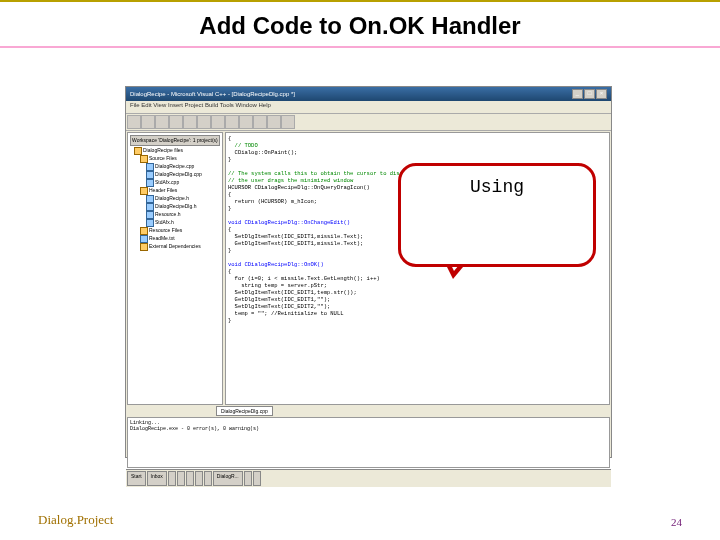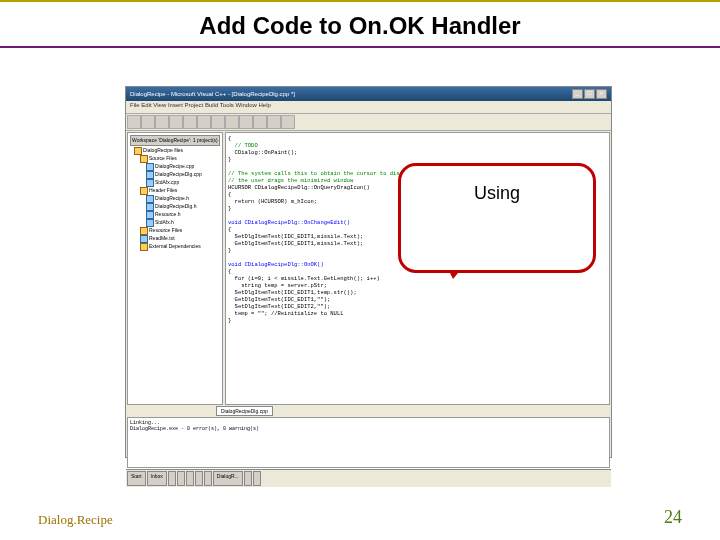--- a/index.html
+++ b/index.html
@@ -1,41 +1,41 @@
 <!DOCTYPE html>
 <html><head>
 <meta charset="utf-8">
 <style>
 body{margin:0;font-family:Arial,sans-serif;background:#fff;width:720px;height:540px;overflow:hidden}
 .slide{width:720px;height:540px;position:relative;border-top:2px solid #b8a000}
-.title{text-align:center;font-weight:bold;font-size:24px;color:#000;padding:10px 0 6px;border-bottom:2px solid #701a75;font-family:Verdana,sans-serif}
+.title{text-align:center;font-weight:bold;font-size:24px;color:#000;padding:10px 0 6px;border-bottom:2px solid #f9a8d4;font-family:Verdana,sans-serif}
 .ide{position:absolute;left:125px;top:84px;width:485px;height:370px;background:#ece9d8;border:1px solid #888}
 .ide .tbar{height:12px;background:linear-gradient(#3a6ea5,#1e4770);color:#fff;font-size:6px;padding:1px 4px;display:flex;justify-content:space-between;align-items:center}
 .ide .tbar .wbtn{width:9px;height:8px;background:#d4d0c8;border:1px solid #888;margin-left:1px;font-size:6px;text-align:center;line-height:6px}
 .ide .menu{height:10px;background:#ece9d8;font-size:6px;padding:1px 4px;color:#333}
 .ide .tools{height:14px;background:#ece9d8;border-top:1px solid #aaa;border-bottom:1px solid #aaa;font-size:6px;padding:1px;display:flex}
 .ide .tools span{width:12px;height:12px;background:#d4d0c8;border:1px solid #aaa;margin:0}
 .ide .body{display:flex;height:275px}
 .tree{width:90px;background:#fff;border:1px solid #999;margin:1px;font-size:5px;padding:2px;line-height:7px;overflow:hidden}
 .tree .hdr{background:#d4d0c8;border:1px solid #888;padding:1px;font-size:5px;margin-bottom:1px}
 .tree .fitem{padding-left:4px}
 .tree .fitem2{padding-left:10px}
 .tree .ico{display:inline-block;width:6px;height:6px;background:#fc6;border:1px solid #960;margin-right:1px;vertical-align:middle}
 .tree .ico2{display:inline-block;width:6px;height:6px;background:#9cf;border:1px solid #369;margin-right:1px;vertical-align:middle}
 .ed{flex:1;background:#fff;border:1px solid #999;margin:1px;font-family:'Courier New',monospace;font-size:5.5px;padding:2px;line-height:7px;overflow:hidden;white-space:pre}
 .ed .kw{color:#00f}
 .ed .cm{color:#080}
 .out{height:45px;background:#fff;border:1px solid #999;margin:1px;font-size:5px;padding:2px;line-height:6px;font-family:'Courier New',monospace}
 .task{height:15px;background:#ece9d8;font-size:5px;padding:1px;display:flex;border-top:1px solid #888}
 .task span{padding:1px 3px;background:#d4d0c8;border:1px solid #888;margin-right:1px}
-.callout{position:absolute;left:398px;top:161px;width:192px;height:88px;background:#fff;border:3px solid #c00000;border-radius:18px;display:flex;align-items:flex-start;justify-content:center;padding-top:16px;font-family:Liberation Sans, sans-serif;font-size:18px;text-align:center;line-height:22px}
+.callout{position:absolute;left:398px;top:161px;width:192px;height:88px;background:#fff;border:3px solid #c00000;border-radius:18px;display:flex;align-items:flex-start;justify-content:center;padding-top:10px;font-family:Liberation Mono, monospace;font-size:18px;text-align:center;line-height:22px}
 .tail{position:absolute;left:438px;top:247px;width:0;height:0;border-left:15px solid transparent;border-right:25px solid transparent;border-top:30px solid #c00000}
 .tail2{position:absolute;left:443px;top:246px;width:0;height:0;border-left:11px solid transparent;border-right:19px solid transparent;border-top:23px solid #fff}
 .foot-l{position:absolute;bottom:14px;left:38px;font-size:13px;color:#a07000;font-family:'Times New Roman',serif}
-.foot-r{position:absolute;bottom:14px;right:38px;font-size:18px;color:#4d7c0f;font-family:'Times New Roman',serif}
+.foot-r{position:absolute;bottom:14px;right:38px;font-size:11px;color:#701a75;font-family:'Times New Roman',serif}
 .tabs{height:10px;background:#ece9d8;font-size:5px;padding-left:90px}
 .tabs span{display:inline-block;padding:1px 4px;background:#fff;border:1px solid #888}
 </style>
 </head>
 <body>
 
 <div class="slide">
   <div class="title">Add Code to On.OK Handler</div>
 
   <div class="ide">
@@ -127,15 +127,15 @@
   </div>
 
   <div class="tail"></div>
   <div class="tail2"></div>
   <div class="callout">
     <div>
       <span>Using</span><br>
     </div>
   </div>
 
-  <div class="foot-l">Dialog.Recipe</div>
+  <div class="foot-l">Dialog.Project</div>
   <div class="foot-r">24</div>
 </div>
 
 </body></html>

